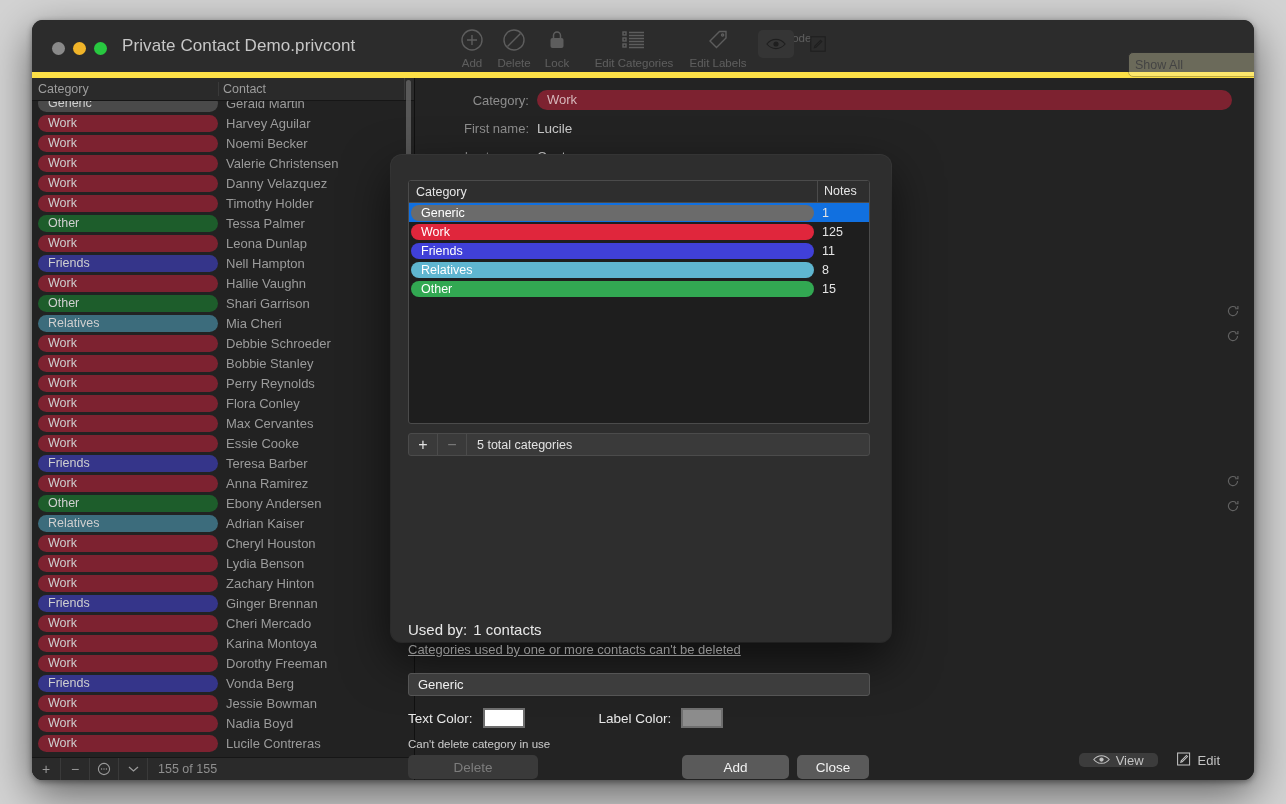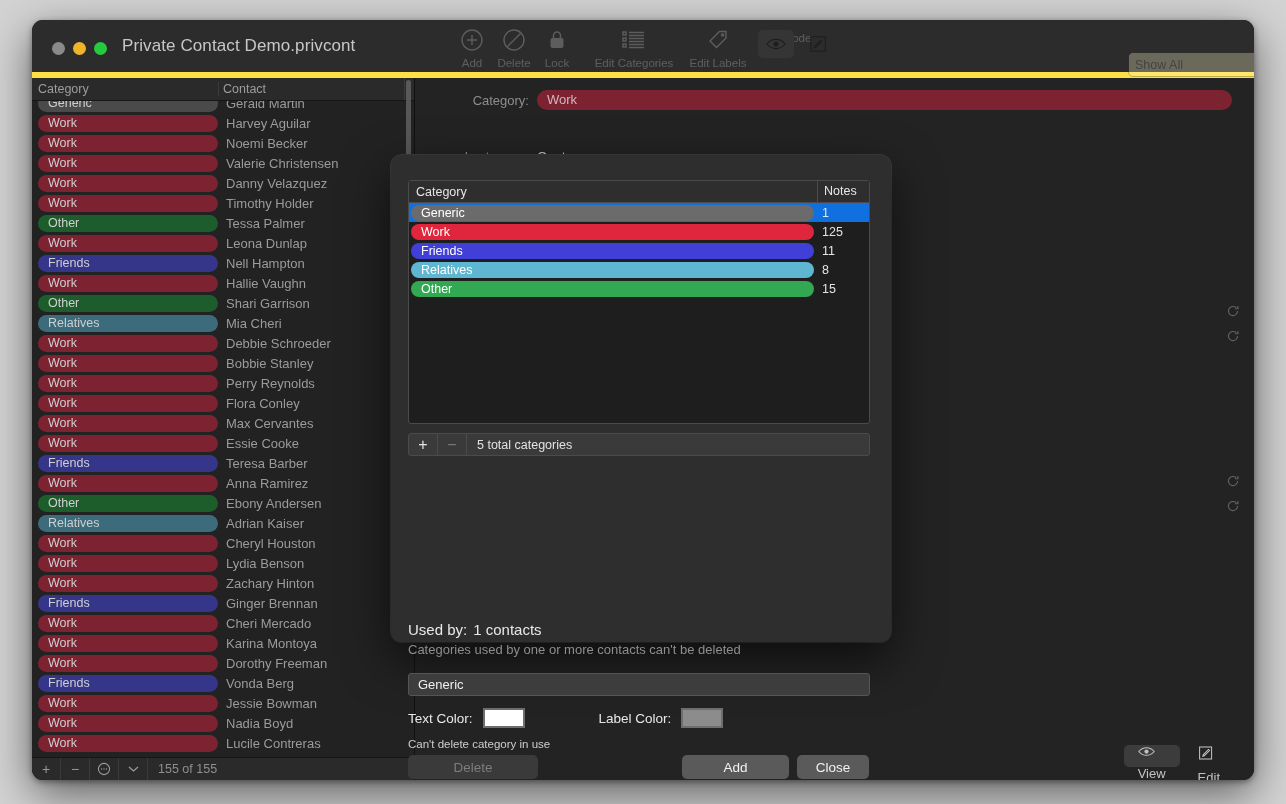--- a/index.html
+++ b/index.html
@@ -130,23 +130,23 @@
   }
   .refresh-icon {
     position: absolute; right: 14px; color: #7d7d7d; opacity:.7;
   }
 
   #mode-buttons {
     position: absolute; right: 20px; bottom: 13px;
     display: flex; gap: 4px; align-items: center;
   }
   .mode-btn {
-    height: 22px; padding: 0 14px; border-radius: 5px;
-    display: flex; align-items: flex-start; gap: 6px;
-    font-size: 13px; color: #c3c3c3; flex-direction: column;
+    height: 14px; padding: 0 14px; border-radius: 5px;
+    display: flex; align-items: center; gap: 6px;
+    font-size: 13px; color: #c3c3c3;
   }
   .mode-btn.active { background: #3c3c3c; }
 
   
   #modal {
     position: absolute; left: 359px; top: 135px;
     width: 500px; height: 487px;
     background: #2e2e2e; border-radius: 11px;
     box-shadow: 0 18px 48px rgba(0,0,0,.62), 0 0 0 1px #3c3c3c;
     z-index: 50;
@@ -177,21 +177,21 @@
   #cat-footer .fb {
     width: 29px; height: 100%; display:flex; align-items:center; justify-content:center;
     color:#e2e2e2; font-size:16px; border-right: 1px solid #4b4b4b;
   }
   #cat-footer .fb.dim { color: #7b7b7b; }
   #cat-footer .ftext { padding-left: 10px; font-size: 12.5px; color: #e2e2e2; }
 
   #usedby { position:absolute; left:17px; top:466px; font-size:15px; color:#e8e8e8; }
   #usedby b { font-weight: normal; }
   #usedby .count { margin-left: 6px; }
-  #usednote { position:absolute; left:17px; top:487px; font-size:13px; color:#8e8e8e; }
+  #usednote { position:absolute; left:17px; top:487px; font-size:13px; color:#8e8e8e;text-decoration:underline; }
 
   #name-field {
     position:absolute; left:17px; top:518px; width:462px; height:23px;
     background:#3d3d3d; border:1px solid #555; border-radius:3px;
     display:flex; align-items:center; padding-left:9px;
     font-size:13px; color:#f0f0f0;
   }
 
   #colors-row { position:absolute; left:17px; top:550px; width:462px; height:26px; display:flex; align-items:center; }
   #colors-row .clabel { font-size:13.5px; color:#e8e8e8; }
@@ -464,20 +464,24 @@
         </div>
         <div class="fcount">155 of 155</div>
       </div>
     </div>
 
     <div id="detail-pane">
       <div class="field-row" style="top:10px">
         <span class="field-label">Category:</span>
         <span class="cat-pill" style="background: rgb(125, 34, 48);">Work</span>
       </div>
+      <div class="field-row" style="top:38px">
+        <span class="field-label">First name:</span>
+        <span class="field-value">Lucile</span>
+      </div>
       <div class="field-row" style="top:66px">
         <span class="field-label">Last name:</span>
         <span class="field-value">Contreras</span>
       </div>
 
       <span class="refresh-icon" style="top:226px">
         <svg width="14" height="14" viewBox="0 0 16 16" fill="none" stroke="currentColor" stroke-width="1.3">
           <path d="M13.2 8a5.2 5.2 0 1 1-1.6-3.7"></path>
             <path d="M13.6 2.2v3.2h-3.2"></path>
         </svg>

